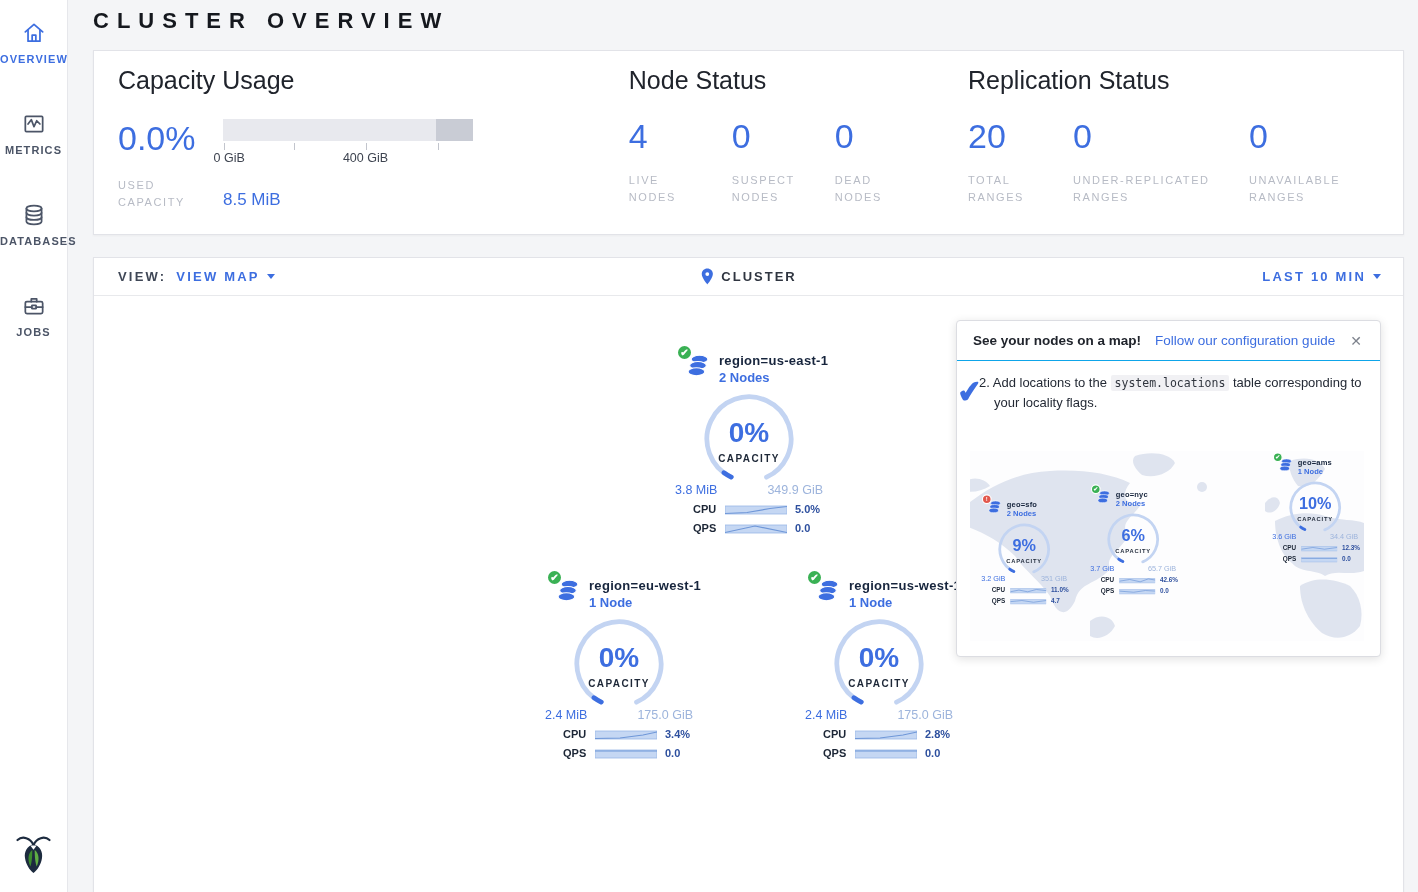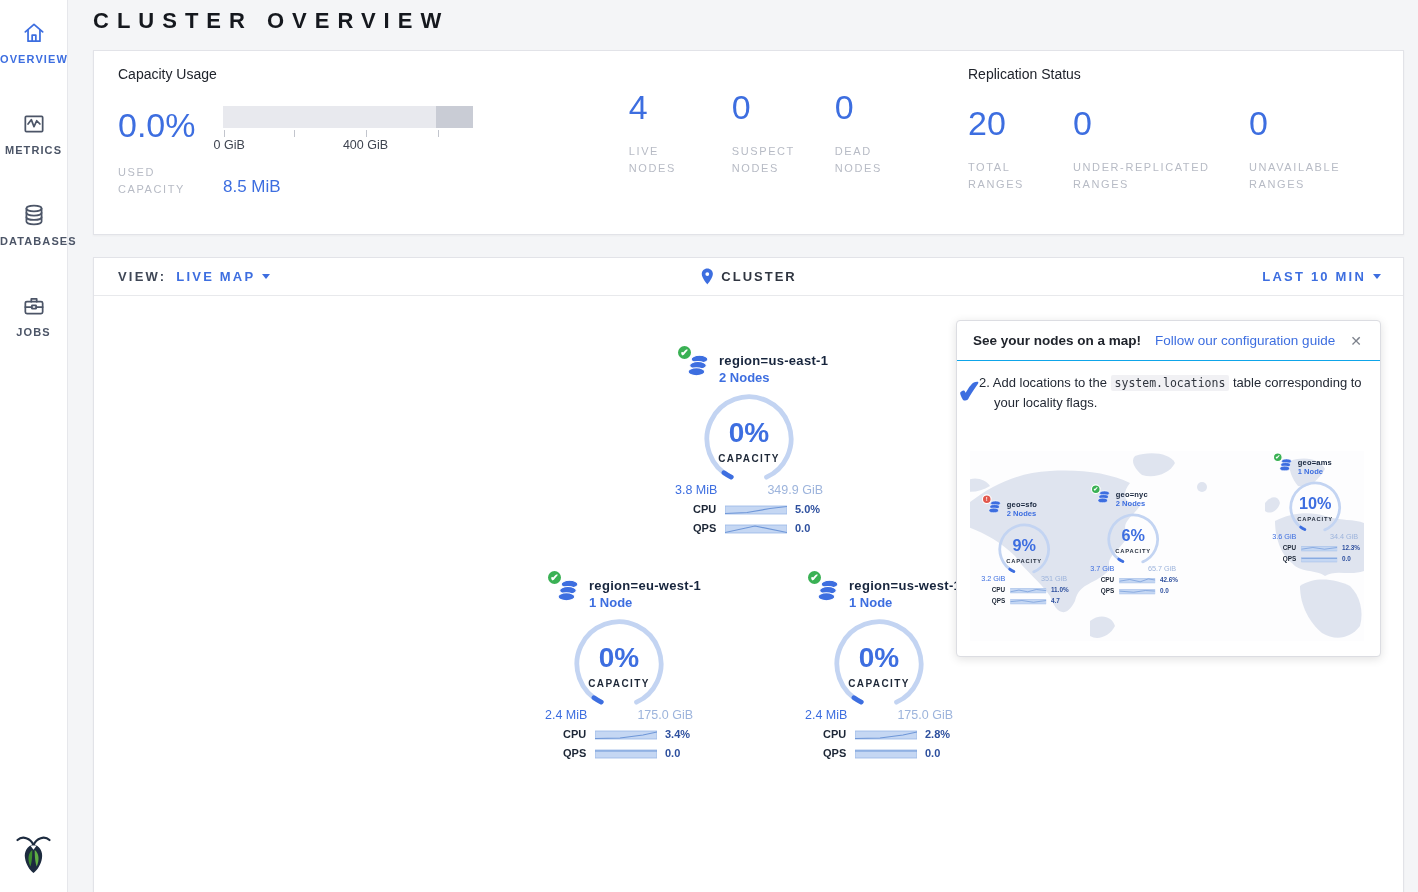--- a/index.html
+++ b/index.html
@@ -41,21 +41,21 @@
     margin:8px 0 0 25px; font-size:22px; font-weight:bold;
     letter-spacing:8px; color:#15181e;
   }
 
   .panel{
     background:#fff; border:1px solid var(--panel-border);
     box-shadow:0 1px 2px rgba(0,0,0,.04);
     margin:0 14px 0 25px;
   }
   .summary-panel{ margin-top:16px; height:185px; display:flex; padding:15px 24px 0; }
-  .sec-title{ font-size:14px; font-weight:500; color:#20242c; }
+  .sec-title{ font-size:25px; font-weight:500; color:#20242c; }
 
   .cap-col{ width:527px; }
   .cap-values{ display:flex; margin-top:24px; }
   .cap-pct{ font-size:34px; color:var(--accent); width:105px; line-height:1; padding-top:2px; }
   .cap-bar-wrap{ width:250px; position:relative; }
   .cap-bar{ height:22px; background:#e8e9ee; position:relative; }
   .cap-bar-dark{ position:absolute; right:0; top:0; bottom:0; width:15%; background:#c9ccd5; }
   .cap-ticks{ position:relative; height:9px; }
   .tick{ position:absolute; top:2px; width:1px; height:7px; background:#c2c5cd; }
   .tick-lbls{ position:relative; height:15px; }
@@ -235,20 +235,21 @@
           <div class="lab">
               <span>USED CAPACITY</span>
             </div>
           <div class="val">8.5 MiB</div>
         </div>
       </div>
     </div>
 
     <div class="node-col">
       <div>
+        <div class="sec-title">Node Status</div>
         <div class="stat-row">
           <div class="stat-box" style="width:103px">
             <div class="num">4</div>
             <div class="lab" style="max-width:62px">LIVE NODES</div>
           </div>
           <div class="stat-box" style="width:103px">
             <div class="num">0</div>
             <div class="lab" style="max-width:74px">SUSPECT NODES</div>
           </div>
           <div class="stat-box" style="width:103px">
@@ -275,21 +276,21 @@
           <div class="lab" style="max-width:100px">UNAVAILABLE RANGES</div>
         </div>
       </div>
     </div>
   </div>
 
   <div class="panel map-panel">
     <div class="map-toolbar">
       <span class="view-label">VIEW:</span>
       <span class="view-value">
-        <span>LIVE MAP</span>
+        <span>VIEW MAP</span>
         <span class="caret"></span>
       </span>
       <span class="crumb">
         <svg width="13" height="17" viewBox="0 0 24 32">
           <path d="M12 1 C6 1 1.5 5.5 1.5 11.5 C1.5 19 12 31 12 31 S22.5 19 22.5 11.5 C22.5 5.5 18 1 12 1 Z" fill="#3d6ee0"></path>
           <circle cx="12" cy="11.5" r="3.6" fill="#fff"></circle>
         </svg>
         <span>CLUSTER</span>
       </span>
       <span class="time-range">

